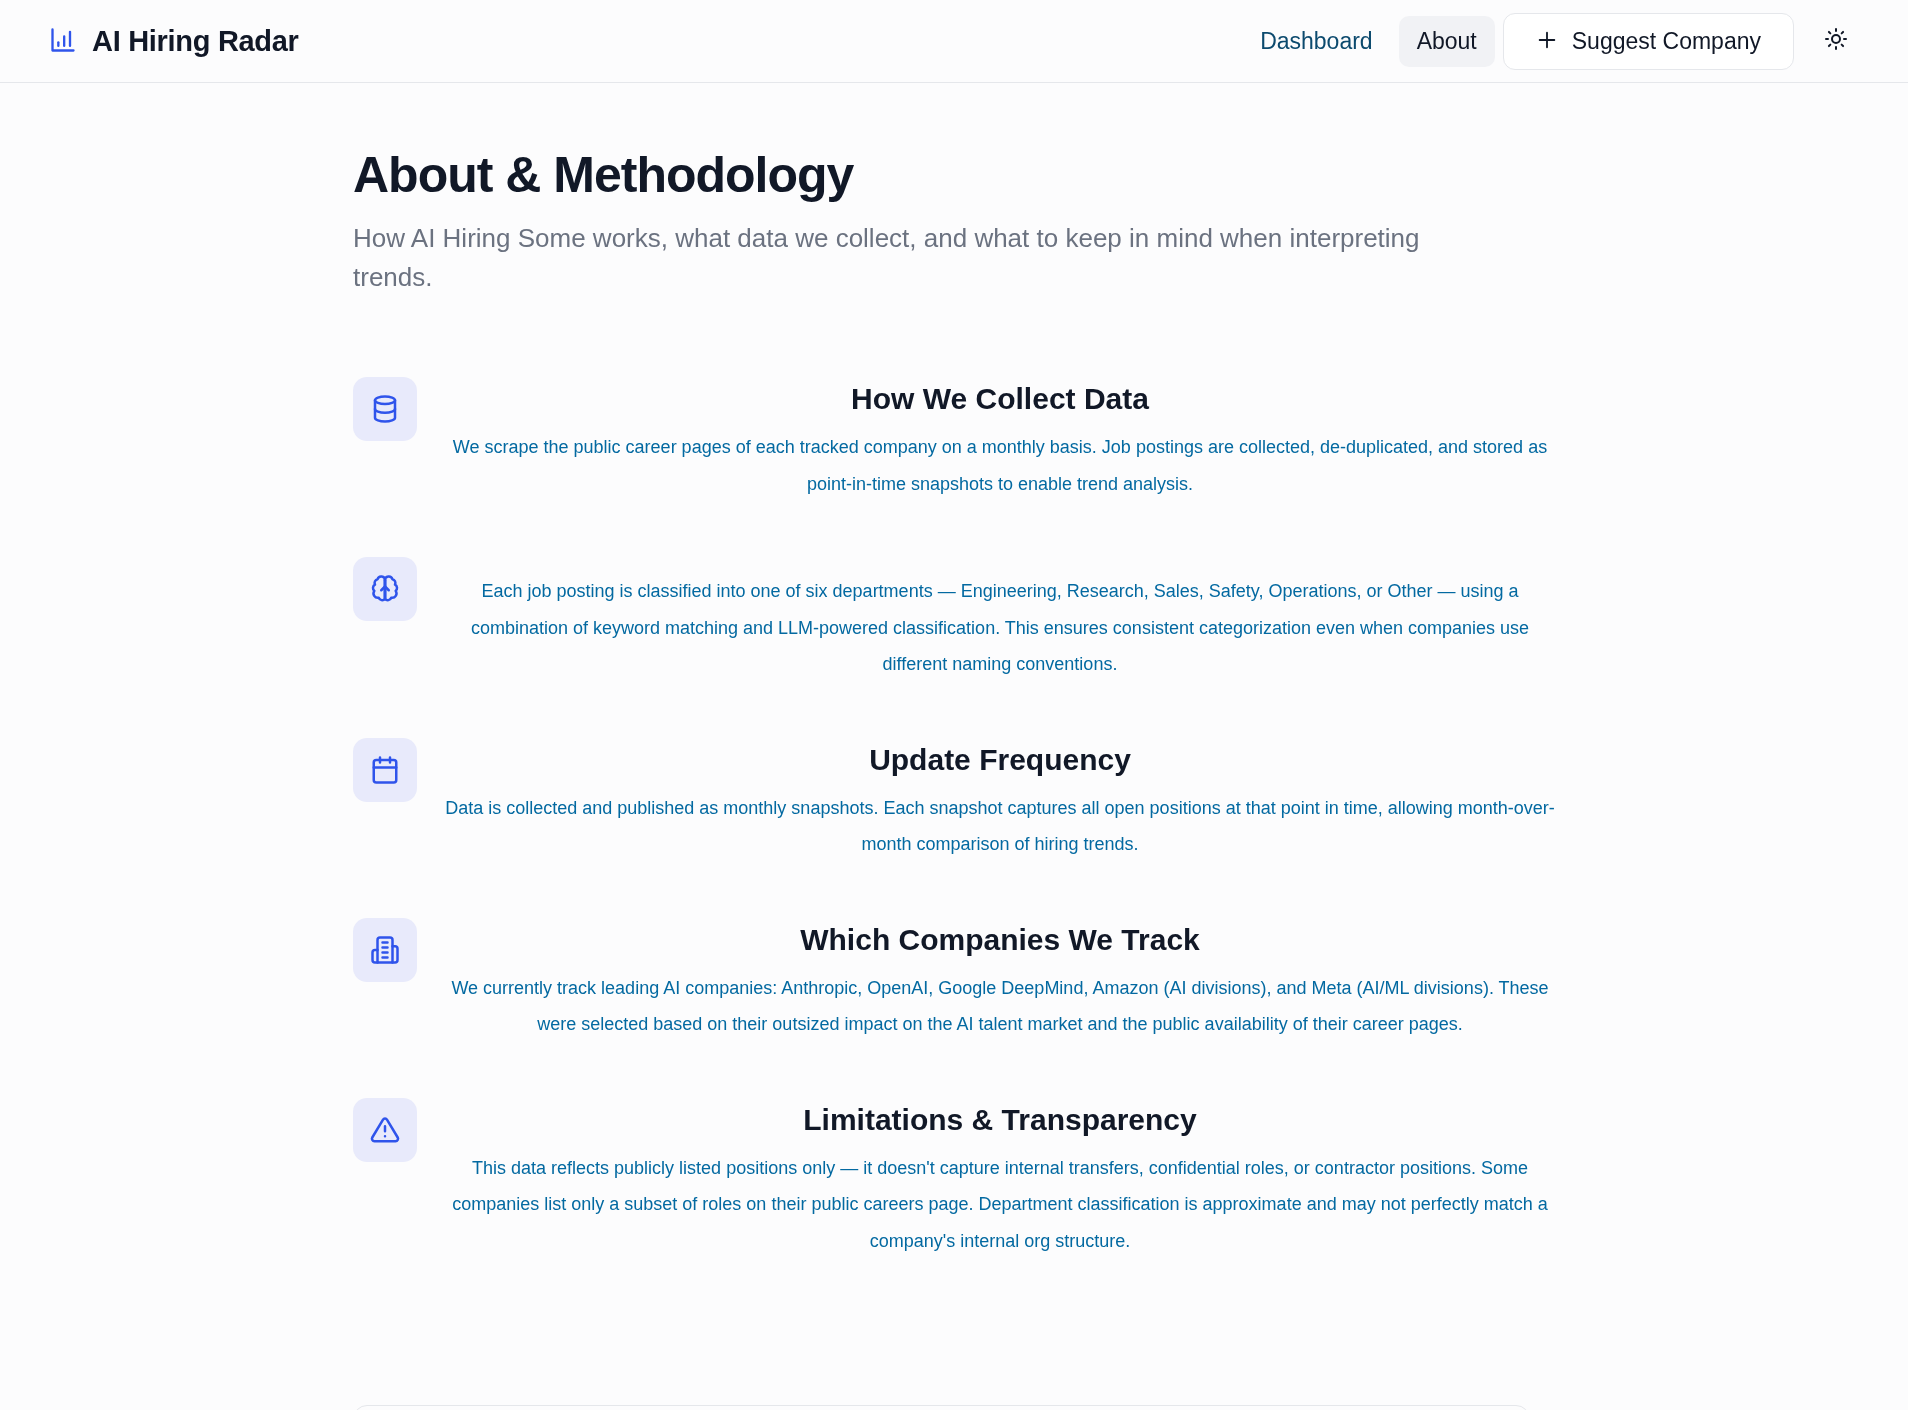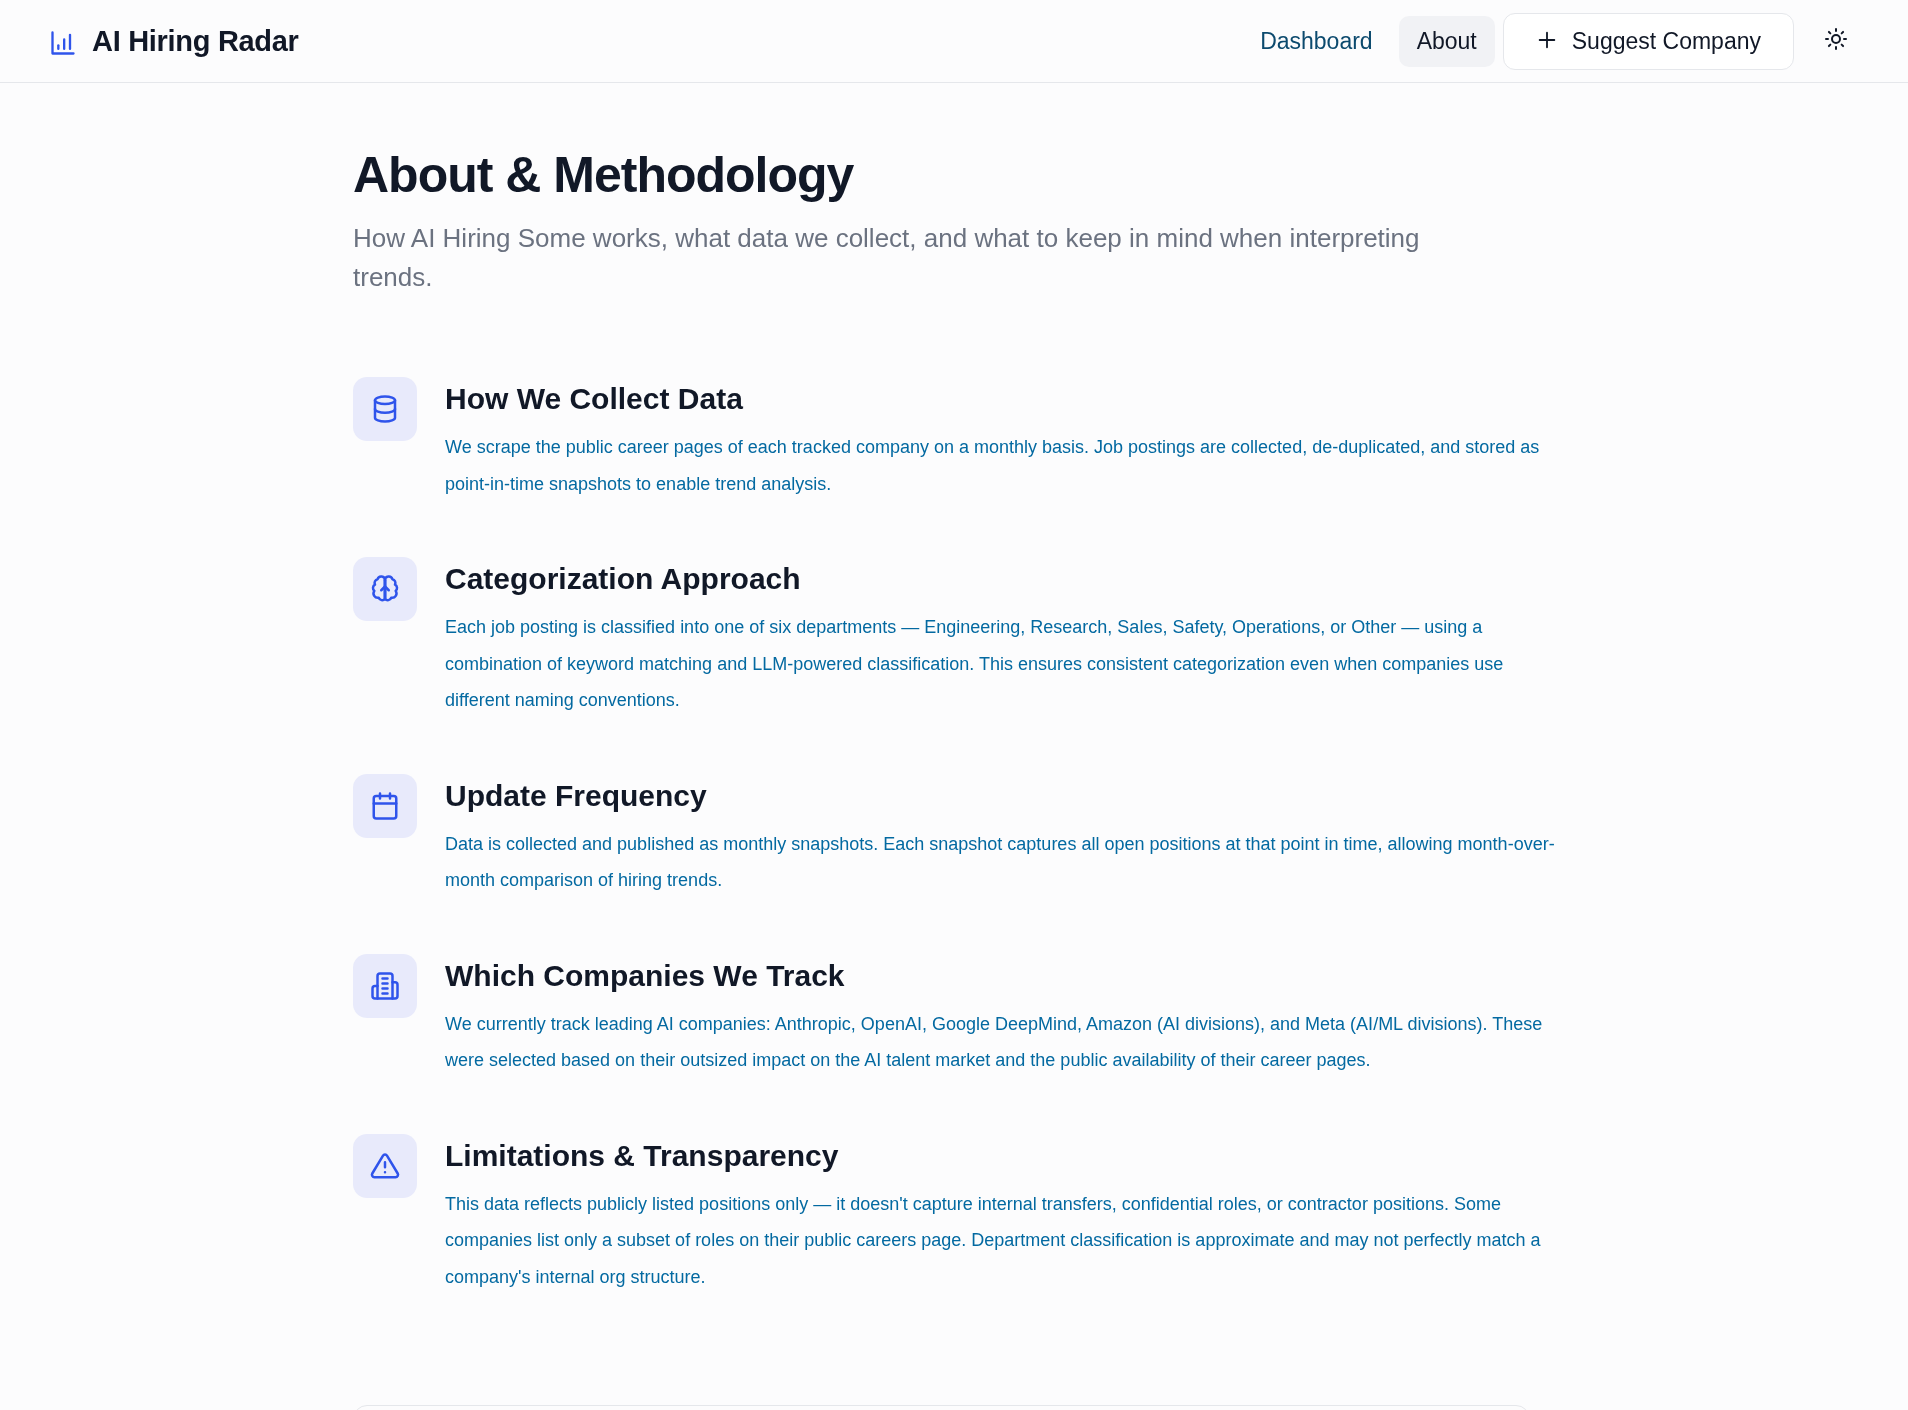--- a/index.html
+++ b/index.html
@@ -1,32 +1,32 @@
 <!DOCTYPE html>
 <html><head>
 <meta charset="utf-8">
 <style>
   * { box-sizing: border-box; margin: 0; padding: 0; }
   html, body { width: 1908px; height: 1410px; overflow: hidden; background: #fcfcfd; }
   body { font-family: "Liberation Sans", "DejaVu Sans", sans-serif; color: #111827; }
   .header { height: 83px; border-bottom: 1px solid #e5e7eb; display: flex; align-items: center; justify-content: space-between; padding: 0 48px; background: #fcfcfd; }
-  .brand { display: flex; align-items: flex-end; gap: 14px; }
+  .brand { display: flex; align-items: flex-start; gap: 14px; }
   .brand-icon { width: 30px; height: 30px; display: flex; align-items: center; justify-content: center; }
   .brand-text { font-size: 29px; font-weight: 700; color: #111827; letter-spacing: -0.3px; }
   .nav { display: flex; align-items: center; gap: 8px; }
   .nav-link { font-size: 23px; padding: 12px 18px; border-radius: 10px; color: #0c4a6e; cursor: pointer; }
   .nav-link.active { background: #f1f2f5; color: #111827; }
   .suggest-btn { display: flex; align-items: center; gap: 14px; font-size: 23px; padding: 0 32px; height: 57px; border: 1px solid #e5e7eb; border-radius: 12px; background: #fff; color: #111827; cursor: pointer; }
   .suggest-btn .plus { font-size: 30px; font-weight: 300; line-height: 1; }
   .theme-btn { width: 48px; height: 48px; display: flex; align-items: center; justify-content: center; margin-left: 10px; cursor: pointer; }
   .main { width: 1202px; margin: 10px auto; padding-top: 52px; margin-left: 353px; }
   .page-title { font-size: 50px; font-weight: 700; letter-spacing: -1px; color: #111827; line-height: 1.2; }
   .page-subtitle { margin-top: 14px; font-size: 26px; line-height: 39px; color: #6b7280; max-width: 1150px; }
   .sections { margin-top: 80px; }
-  .section { display: flex; gap: 28px; margin-bottom: 55px; }
+  .section { display: flex; gap: 28px; margin-bottom: 55px; text-align: center; }
   .section-icon { flex: 0 0 64px; width: 64px; height: 64px; border-radius: 14px; background: #e8eafb; display: flex; align-items: center; justify-content: center; }
   .section-body { flex: 1; padding-top: 4px; }
   .section-title { font-size: 30px; font-weight: 700; color: #111827; line-height: 1.2; }
   .section-text { margin-top: 12px; font-size: 18px; line-height: 36.5px; color: #0369a1; max-width: 1150px; }
   .footer-card { position: absolute; left: 353px; top: 1405px; width: 1177px; height: 40px; border: 1px solid #e5e7eb; border-radius: 14px; }
 </style>
 </head>
 <body>
 
 <header class="header">
@@ -86,21 +86,20 @@
     <section class="section">
       <div class="section-icon">
         <svg width="30" height="30" viewBox="0 0 24 24" fill="none" stroke="#2f54eb" stroke-width="2" stroke-linecap="round" stroke-linejoin="round">
           <path d="M12 5a3 3 0 0 0-5.9-.8A3 3 0 0 0 4 8.5a3 3 0 0 0-.5 5A3.5 3.5 0 0 0 7 19a3 3 0 0 0 5 1z"></path>
           <path d="M12 5a3 3 0 0 1 5.9-.8A3 3 0 0 1 20 8.5a3 3 0 0 1 .5 5A3.5 3.5 0 0 1 17 19a3 3 0 0 1-5 1z"></path>
           <path d="M12 5v15"></path>
             <path d="M9 13l3-3 3 3"></path>
         </svg>
       </div>
       <div class="section-body">
-        <h2 class="section-title">Categorization Approach</h2>
         <p class="section-text">Each job posting is classified into one of six departments — Engineering, Research, Sales, Safety, Operations, or Other — using a combination of keyword matching and LLM-powered classification. This ensures consistent categorization even when companies use different naming conventions.</p>
       </div>
     </section>
 
     <section class="section">
       <div class="section-icon">
         <svg width="30" height="30" viewBox="0 0 24 24" fill="none" stroke="#2f54eb" stroke-width="2" stroke-linecap="round" stroke-linejoin="round">
           <rect x="3" y="4" width="18" height="18" rx="2"></rect>
             <path d="M16 2v4M8 2v4M3 10h18"></path>
         </svg>

